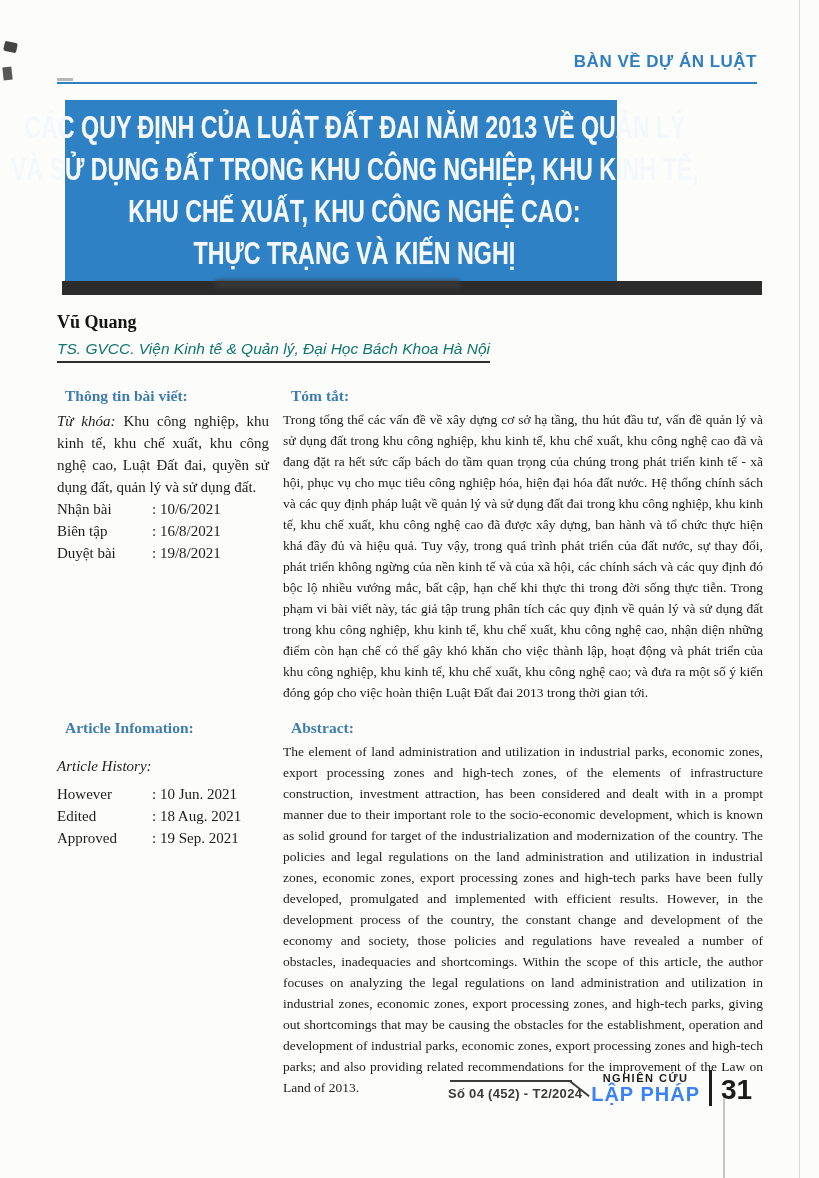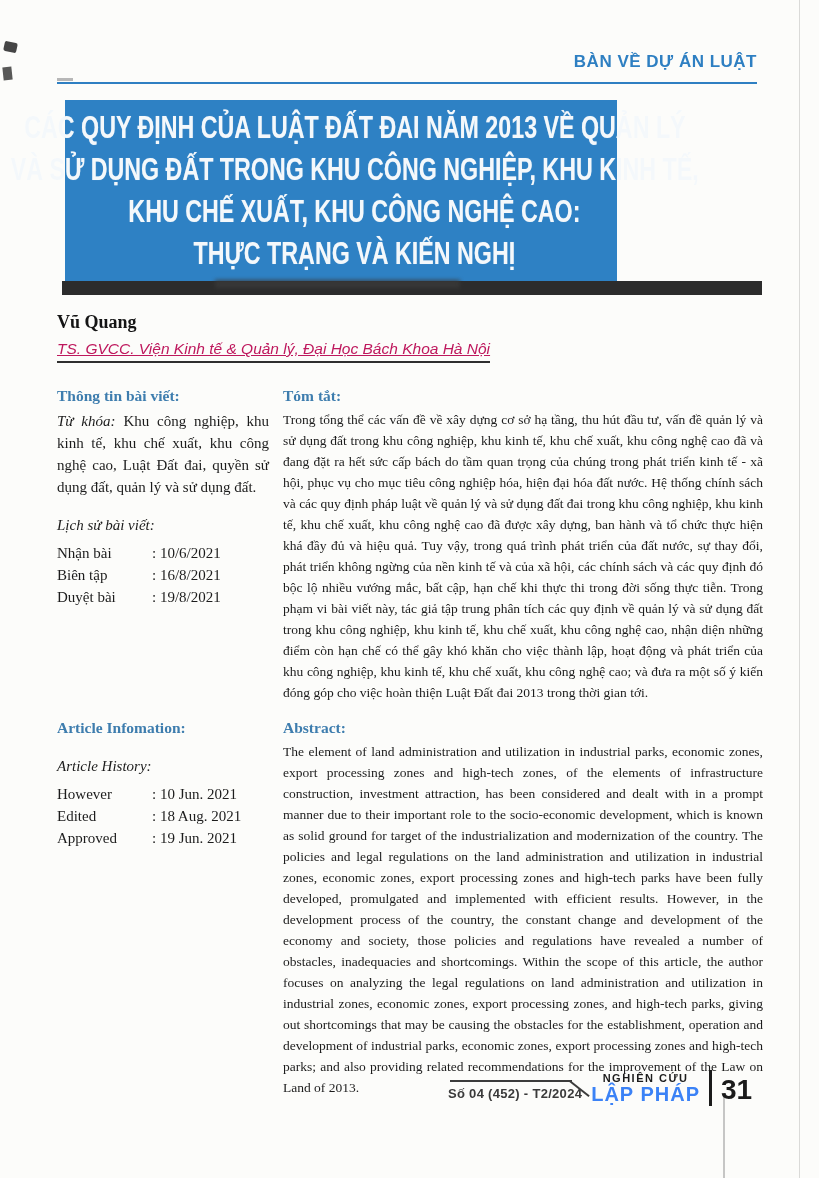--- a/index.html
+++ b/index.html
@@ -47,31 +47,31 @@
   }
   .title-shadow { position:absolute; top:281px; left:62px; width:700px; height:14px; background:#2c2c2c; }
   .title-smudge { position:absolute; top:280px; left:215px; width:245px; height:8px; background:#3a3a3a; filter:blur(2px); opacity:.8; }
 
   
   .author-block { position:absolute; top:312px; left:57px; }
   .author-name { font-weight:bold; font-size:18px; color:#141414; }
   .author-affil {
     display:inline-block; margin-top:7px;
     font-family:"Liberation Sans", sans-serif;
-    font-style:italic; font-size:15.5px; color:#be185d;
-    border-bottom:2px solid #2f2f2f; padding-bottom:3px;text-decoration:underline;
+    font-style:italic; font-size:15.5px; color:#0f766e;
+    border-bottom:2px solid #2f2f2f; padding-bottom:3px;
   }
 
   
   .content {
     position:absolute; top:385px; left:57px; width:706px;
     display:grid; grid-template-columns:212px 480px; column-gap:14px;
   }
   .h-blue {
-    font-weight:bold; font-size:15.5px; color:#3e7dae; margin-bottom:3px;
+    font-weight:bold; font-size:15.5px; color:#3e7dae; margin-bottom:3px;margin-left:8px;
   }
   .col-left { font-size:15px; line-height:22px; text-align:justify; }
   .col-right { font-size:13.5px; line-height:21px; text-align:justify; }
   .row2 { margin-top:14px; }
   .kw-label { font-style:italic; }
   .hist-heading { font-style:italic; font-size:15px; margin-top:16px; margin-bottom:6px; }
   .hist-row { display:flex; line-height:22px; }
   .hist-label { width:95px; flex:0 0 95px; }
   .abstract-text { margin-top:1px; }
 
@@ -122,21 +122,20 @@
   </div>
 
   <div class="content">
 
     <div class="col-left">
       <div class="h-blue">Thông tin bài viết:</div>
       <div>
         <span class="kw-label">Từ khóa:</span>
         <span>Khu công nghiệp, khu kinh tế, khu chế xuất, khu công nghệ cao, Luật Đất đai, quyền sử dụng đất, quản lý và sử dụng đất.</span>
       </div>
-      <div class="hist-heading">Lịch sử bài viết:</div>
       <div class="hist-row">
         <span class="hist-label">Nhận bài</span>
         <span>: 10/6/2021</span>
       </div>
       <div class="hist-row">
         <span class="hist-label">Biên tập</span>
         <span>: 16/8/2021</span>
       </div>
       <div class="hist-row">
         <span class="hist-label">Duyệt bài</span>
@@ -155,21 +154,21 @@
       <div class="hist-row">
         <span class="hist-label">However</span>
         <span>: 10 Jun. 2021</span>
       </div>
       <div class="hist-row">
         <span class="hist-label">Edited</span>
         <span>: 18 Aug. 2021</span>
       </div>
       <div class="hist-row">
         <span class="hist-label">Approved</span>
-        <span>: 19 Jun. 2021</span>
+        <span>: 19 Sep. 2021</span>
       </div>
     </div>
 
     <div class="col-right row2">
       <div class="h-blue">Abstract:</div>
       <div class="abstract-text">The element of land administration and utilization in industrial parks, economic zones, export processing zones and high-tech zones, of the elements of infrastructure construction, investment attraction, has been considered and dealt with in a prompt manner due to their important role to the socio-economic development, which is known as solid ground for target of the industrialization and modernization of the country. The policies and legal regulations on the land administration and utilization in industrial zones, economic zones, export processing zones and high-tech parks have been fully developed, promulgated and implemented with efficient results. However, in the development process of the country, the constant change and development of the economy and society, those policies and regulations have revealed a number of obstacles, inadequacies and shortcomings. Within the scope of this article, the author focuses on analyzing the legal regulations on land administration and utilization in industrial zones, economic zones, export processing zones, and high-tech parks, giving out shortcomings that may be causing the obstacles for the establishment, operation and development of industrial parks, economic zones, export processing zones and high-tech parks; and also providing related recommendations for the improvement of the Law on Land of 2013.</div>
     </div>
 
   </div>
 

